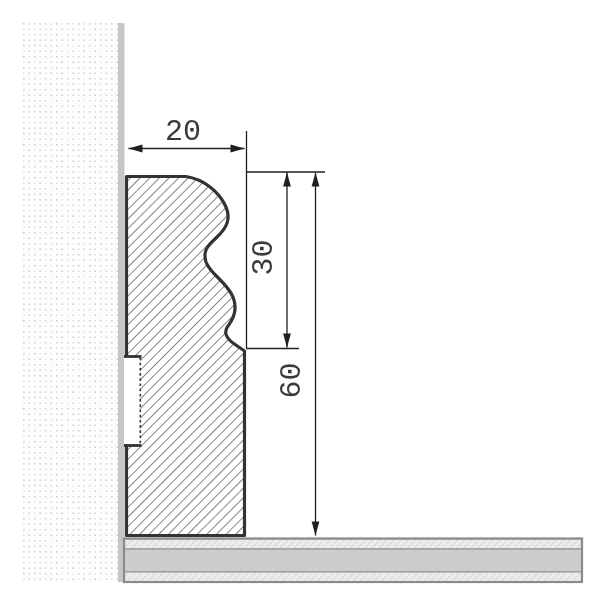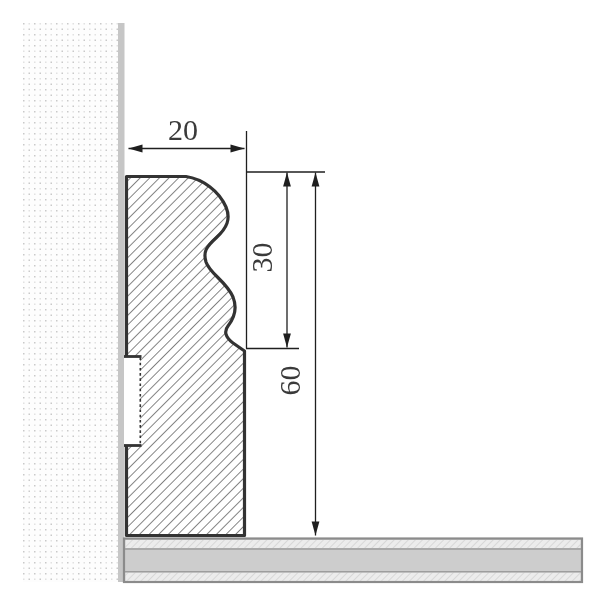--- a/index.html
+++ b/index.html
@@ -1,21 +1,21 @@
 <!DOCTYPE html>
 <html style="--background: #ffffff; --outline: #333333; --hatch_line: #3d3d3d; --dimension_line: #1f1f1f; --text: #3a3a3a; --wall_dot: #c9c9c9; --wall_strip: #c6c6c6; --floor_border: #8b8b8b; --floor_fill: #cdcdcd; --floor_hatch_bg: #ececec; --floor_hatch_line: #c5c5c5;"><head>
 <meta charset="utf-8">
 <style>
   html,body{margin:0;padding:0;background:#ffffff;}
   .canvas{
     position:relative;
     width:604px;height:604px;
     background:var(--background,#fff);
     overflow:hidden;
-    font-family:Liberation Serif, serif;
+    font-family:Liberation Mono, monospace;
   }
   svg{display:block;}
   .wall-fill      { fill:url(#wallDots); }
   .wall-strip     { fill:var(--wall_strip,#c6c6c6); }
   .floor-slab     { fill:var(--floor_fill,#cdcdcd); stroke:var(--floor_border,#8b8b8b); stroke-width:2.2; }
   .floor-hatch    { fill:url(#floorHatch); }
   .floor-sep      { stroke:#9d9d9d; stroke-width:1.6; fill:none; }
   .profile        { fill:url(#profileHatch); stroke:var(--outline,#333); stroke-width:3.2; stroke-linejoin:round; }
   .notch-fill     { fill:#ffffff; }
   .notch-edge     { stroke:var(--outline,#333); stroke-width:2.8; fill:none; }

